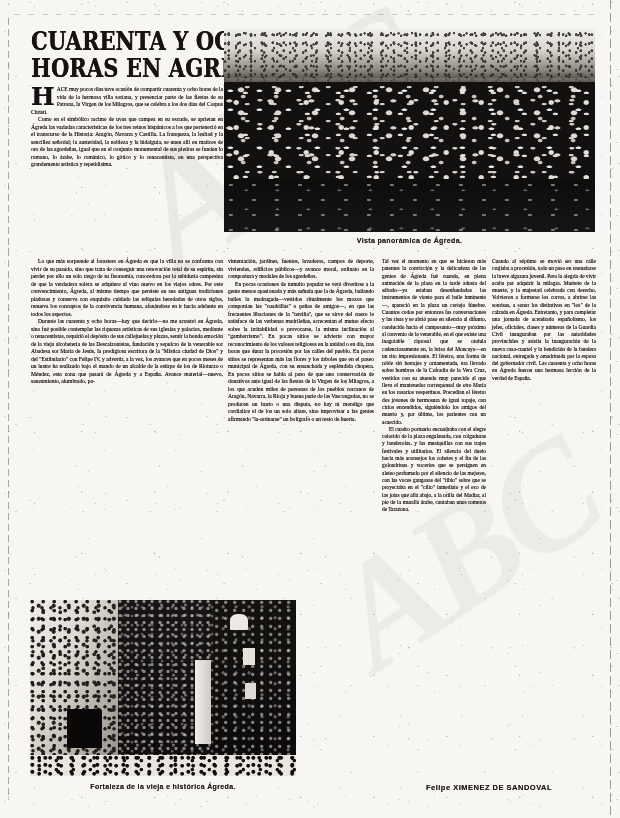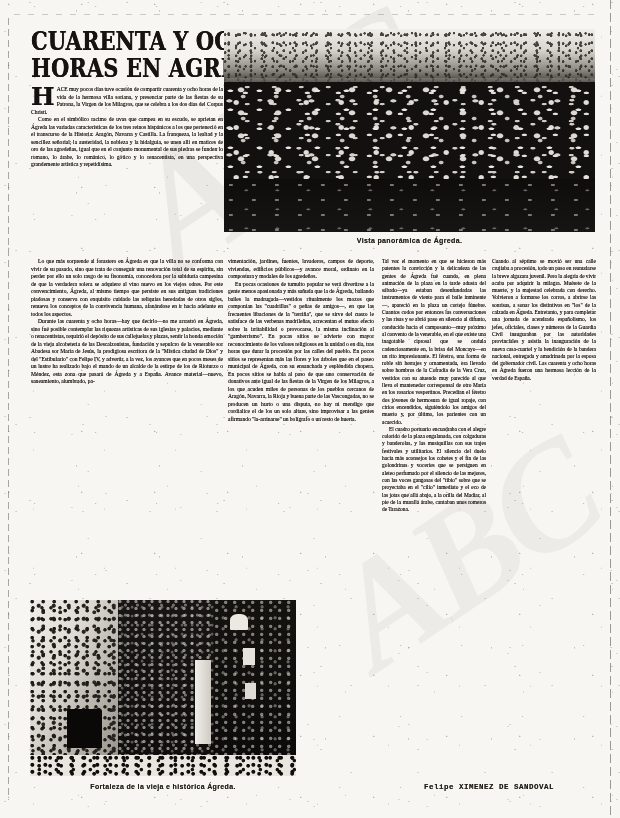--- a/index.html
+++ b/index.html
@@ -183,21 +183,21 @@
     position:absolute;
     font-family:"Liberation Sans", sans-serif;
     font-size:7px;font-weight:700;letter-spacing:.35px;
     color:#232019;text-align:center;
     text-shadow:0 0 .5px rgba(30,26,20,.6);
   }
   #cap-pano{left:224px;top:237px;width:371px;}
   #cap-fort{left:30px;top:783px;width:266px;}
   #byline{
     position:absolute;left:380px;top:783px;width:218px;text-align:center;
-    font-family:Liberation Mono, monospace;
+    font-family:Liberation Sans, sans-serif;
     font-size:7.5px;font-weight:700;letter-spacing:.5px;color:#1e1b15;
     text-shadow:0 0 .5px rgba(30,26,20,.6);
   }
 
   
   .col{
     position:absolute;
     font-family:"Liberation Serif", serif;
     font-size:5.55px;
     line-height:7.5px;

